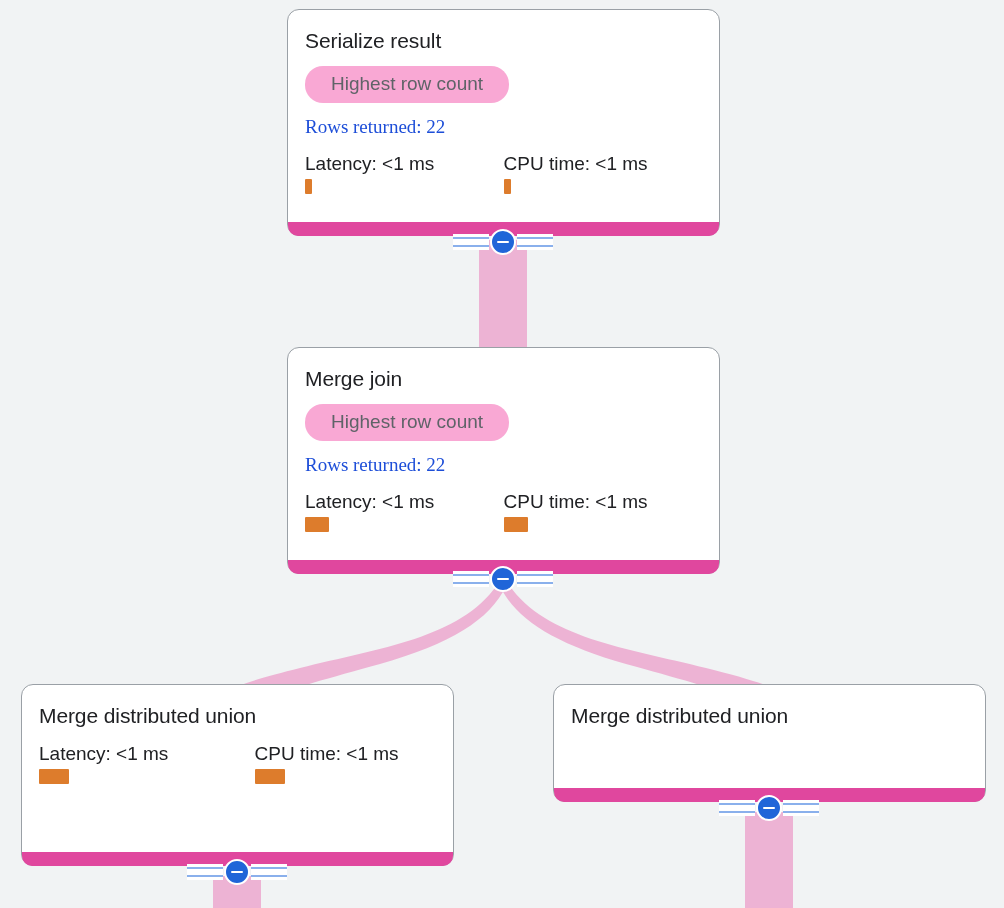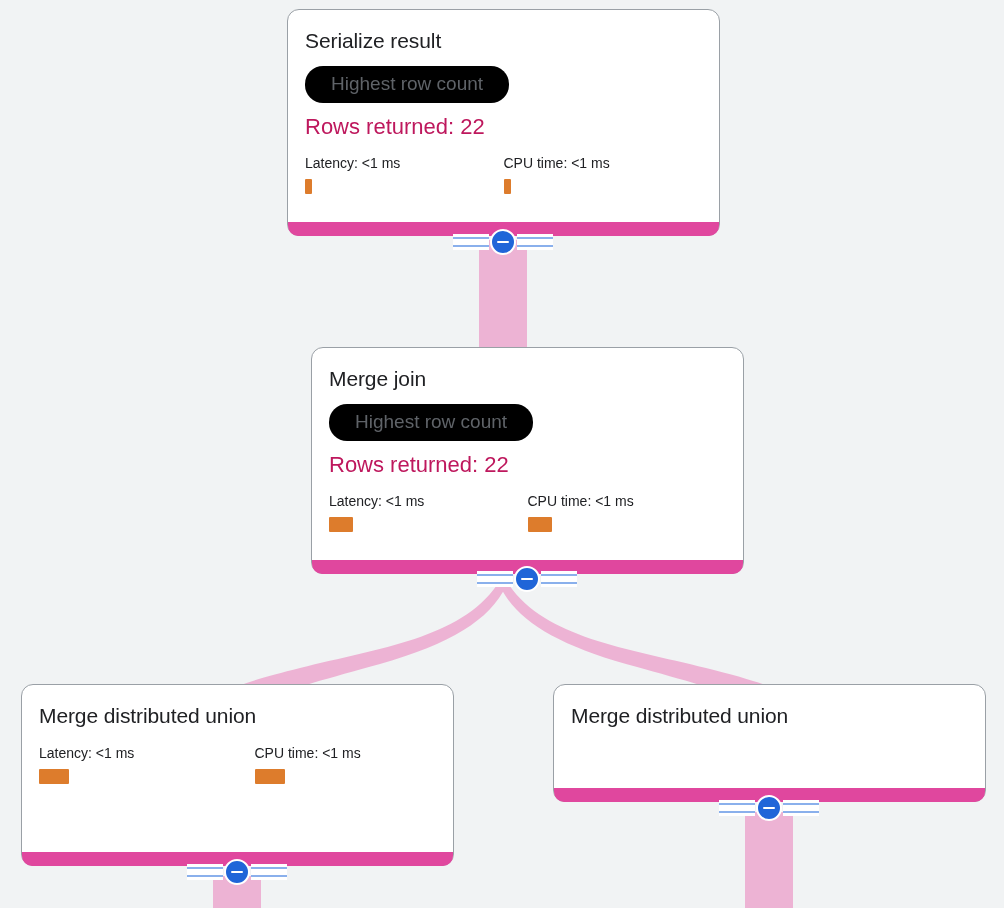--- a/index.html
+++ b/index.html
@@ -29,42 +29,43 @@
     font-size: 21px;
     line-height: 26px;
     color: #202124;
     font-weight: 400;
     letter-spacing: -0.1px;
     white-space: nowrap;
   }
   .chip {
     display: inline-block;
     margin-top: 12px;
-    background: #000000;
+    background: #f9a8d4;
     color: #5f6368;
     font-size: 19px;
     line-height: 22px;
     border-radius: 18px;
     padding: 7px 26px 8px 26px;
     white-space: nowrap;
   }
   .rows {
     margin-top: 12px;
-    font-size: 22px;
+    font-size: 19px;
     line-height: 24px;
-    color: #be185d;
-    white-space: nowrap;
+    color: #1d4ed8;
+    white-space: nowrap;
+    font-family: Liberation Serif, serif;
   }
   .metrics {
     margin-top: 13px;
     display: flex;
   }
   .metric { width: 50%; }
   .metric-label {
-    font-size: 14px;
+    font-size: 19px;
     line-height: 23px;
     color: #202124;
     white-space: nowrap;
   }
   .metric-bar {
     margin-top: 4px;
     height: 15px;
     background: #dd7c2c;
     border-radius: 1px;
   }
@@ -194,21 +195,21 @@
           <div class="rail-line" style="top:3px; left:0;"></div>
           <div class="rail-line" style="top:11px; left:0;"></div>
         </div>
       </div>
       <div class="btn">
         <div class="minus"></div>
       </div>
     </div>
   </div>
 
-  <div class="node" style="left:287px; top:347px; width:433px;margin-left:24px;">
+  <div class="node" style="left:287px; top:347px; width:433px;">
     <div class="card" style="height:227px;">
       <div class="card-title">Merge join</div>
       <div class="chip">Highest row count</div>
       <div class="rows">Rows returned: 22</div>
       <div class="metrics">
         <div class="metric">
           <div class="metric-label">Latency: &lt;1 ms</div>
           <div class="metric-bar" style="width:24px;"></div>
         </div>
         <div class="metric">

